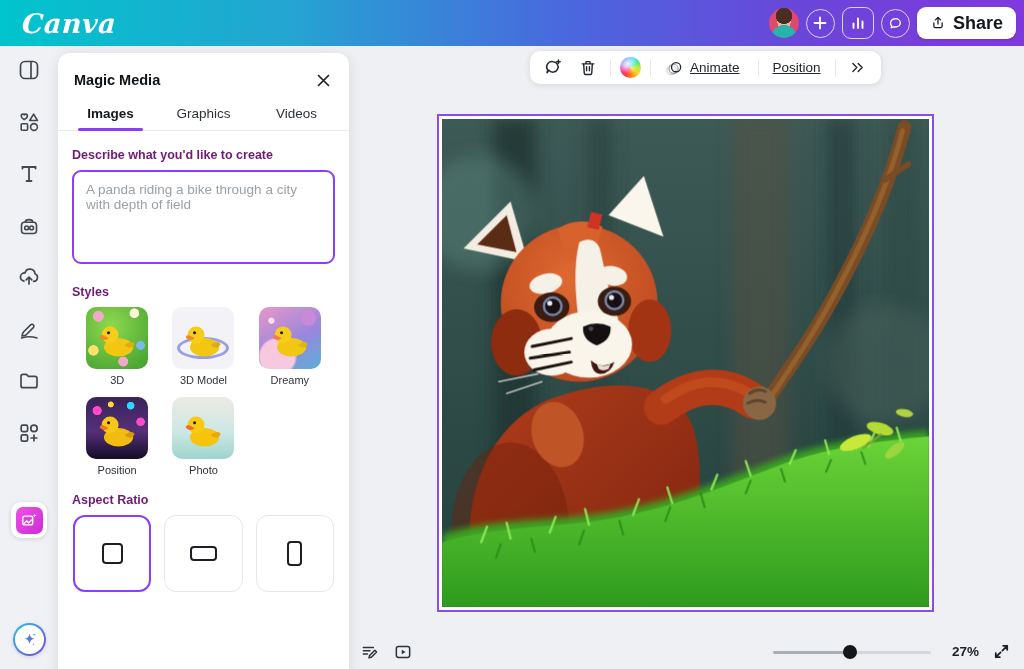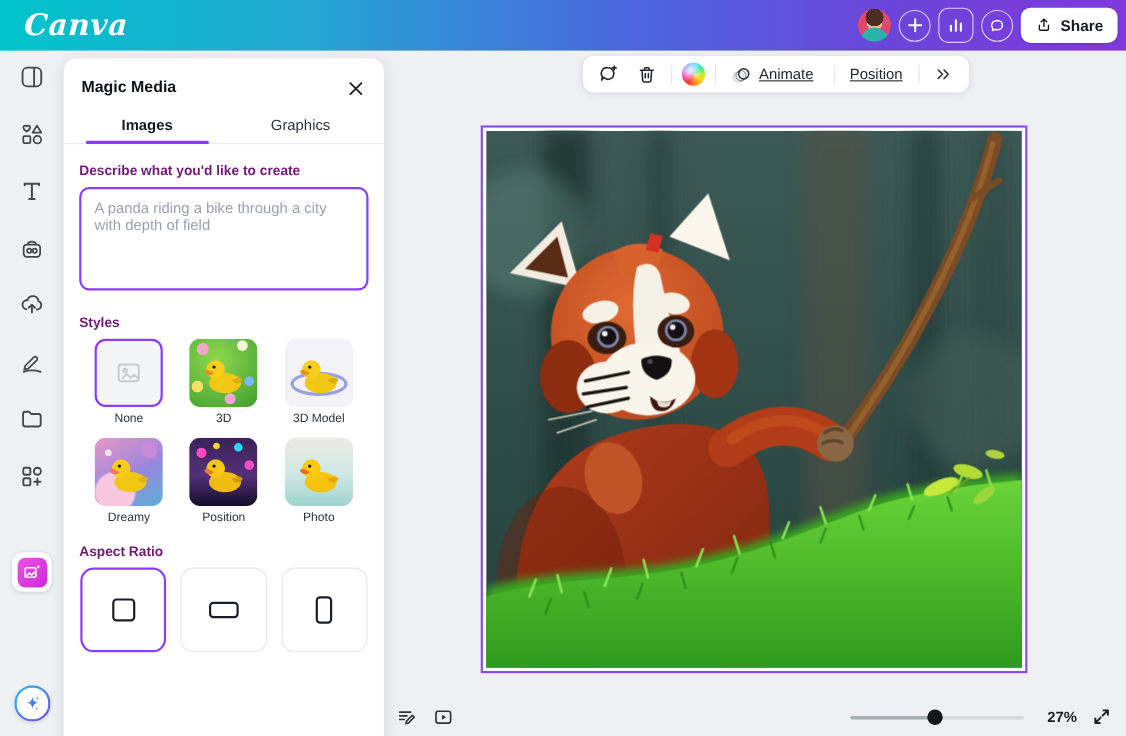--- a/index.html
+++ b/index.html
@@ -18,21 +18,21 @@
     background:
       radial-gradient(circle at 50% 100%, #2ab3ab 0 38%, transparent 39%),
       radial-gradient(circle at 50% 26%, #4a2e24 0 30%, transparent 31%),
       radial-gradient(circle at 50% 46%, #f0b49a 0 30%, transparent 31%),
       radial-gradient(circle at 50% 50%, #e0486e 0 100%); }
   .tb-circle { width:29px; height:29px; border-radius:50%; border:1.6px solid rgba(255,255,255,.75);
     display:flex; align-items:center; justify-content:center; color:#fff; background:transparent; }
   .tb-square { width:32px; height:32px; border-radius:9px; border:1.6px solid rgba(255,255,255,.75);
     display:flex; align-items:center; justify-content:center; color:#fff; }
   .share-btn { height:32px; padding:0 13px; border-radius:9px; background:#fff; display:flex;
-    align-items:center; gap:7px; color:#15191f; font-size:14px; font-weight:700; box-shadow:0 1px 2px rgba(0,0,0,.15); }
+    align-items:center; gap:7px; color:#15191f; font-size:18px; font-weight:700; box-shadow:0 1px 2px rgba(0,0,0,.15); }
 
   
   .rail { position:absolute; left:0; top:46px; width:58px; bottom:0; background:#f0f1f4; z-index:20; }
   .rail-item { position:absolute; left:17px; width:24px; height:24px; color:#43484f; }
   .magic-app { position:absolute; left:11px; top:456px; width:36px; height:36px; background:#fff;
     border-radius:10px; box-shadow:0 1px 4px rgba(0,0,0,.14); display:flex; align-items:center; justify-content:center; }
   .magic-app-inner { width:27px; height:27px; border-radius:7px;
     background:linear-gradient(135deg,#f050e4,#cc2bd8); display:flex; align-items:center; justify-content:center; color:#fff; }
   .assistant-btn { position:absolute; left:13px; bottom:13px; width:33px; height:33px; border-radius:50%;
     border:2px solid transparent;
@@ -236,38 +236,29 @@
       <div class="panel-title">Magic Media</div>
       <div class="panel-close">
         <svg class="icon" width="15" height="15" viewBox="0 0 15 15" fill="none" stroke="#1d2229" stroke-width="1.7" stroke-linecap="round">
             <path d="M2.5 2.5l10 10M12.5 2.5l-10 10"></path>
           </svg>
       </div>
     </div>
     <div class="tabs">
       <div class="tab active">Images</div>
       <div class="tab">Graphics</div>
+      <div class="tab">Videos</div>
     </div>
     <div class="panel-body">
       <div class="field-label" style="margin-top:3px">Describe what you'd like to create</div>
       <textarea class="prompt-box" placeholder="A panda riding a bike through a city with depth of field" style=""></textarea>
 
       <div class="field-label section-gap">Styles</div>
       <div class="styles-grid">
 
-        <div class="style-opt">
-          <div class="thumb selected">
-            <svg class="icon" width="26" height="26" viewBox="0 0 24 24" fill="none" stroke="#c6cad1" stroke-width="1.6" stroke-linejoin="round">
-                <rect x="3.5" y="5" width="17" height="14" rx="2.5"></rect>
-                <circle cx="9" cy="10" r="1.5"></circle>
-                <path d="M6 17l4.5-4 3 3 3-2.5 3.5 3"></path>
-              </svg>
-          </div>
-          <div class="style-name">None</div>
-        </div>
 
         <div class="style-opt">
           <div class="thumb bg-3d">
             <svg class="duck" width="46" height="40" viewBox="0 0 60 52">
                 <ellipse cx="32" cy="36" rx="19" ry="12" fill="#f2c713"></ellipse>
                 <path d="M40 33q10-7 13-1-5 9-13 1z" fill="#d9ae0e"></path>
                 <circle cx="21" cy="20" r="11" fill="#f5cd1a"></circle>
                 <path d="M11 20q-7 2 0 6 5 2 8-2z" fill="#f08a1d"></path>
                 <circle cx="19" cy="17" r="2" fill="#201d16"></circle>
               </svg>

